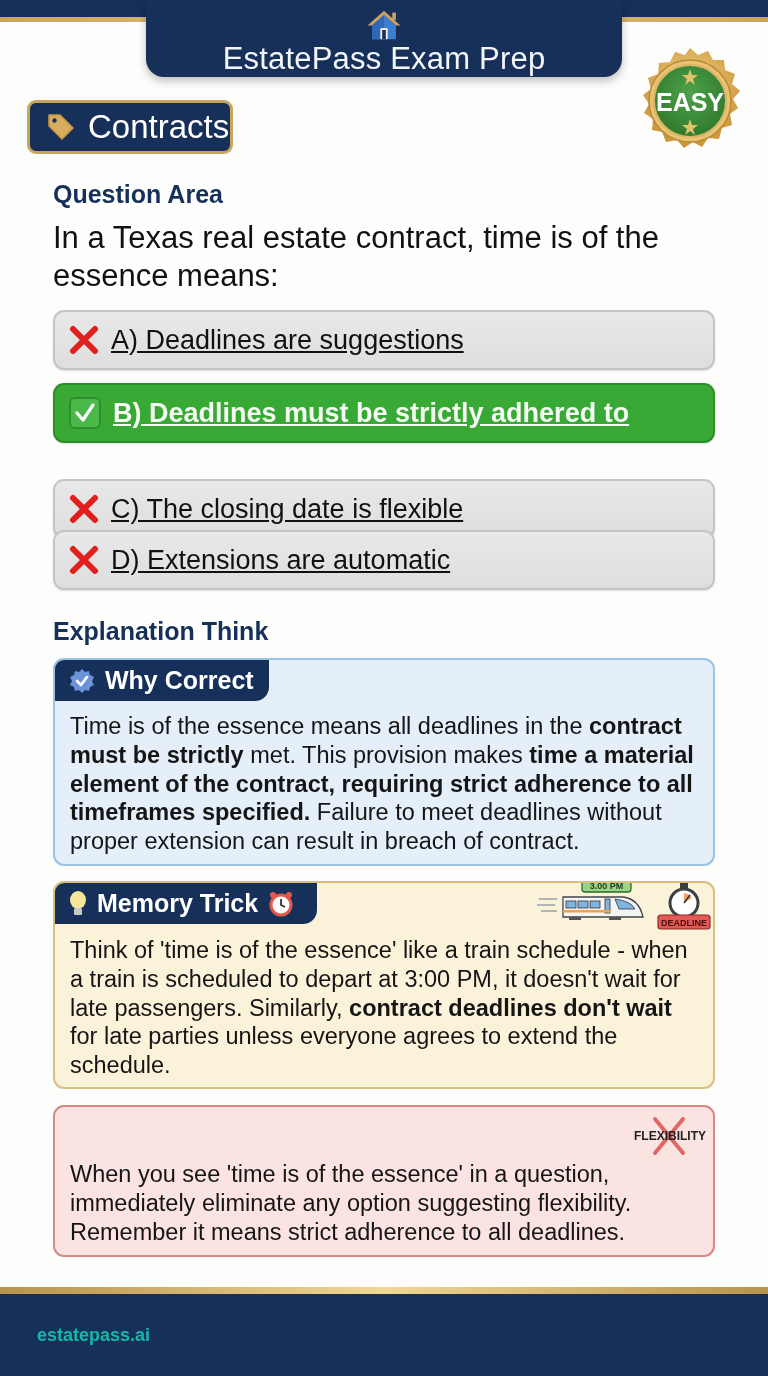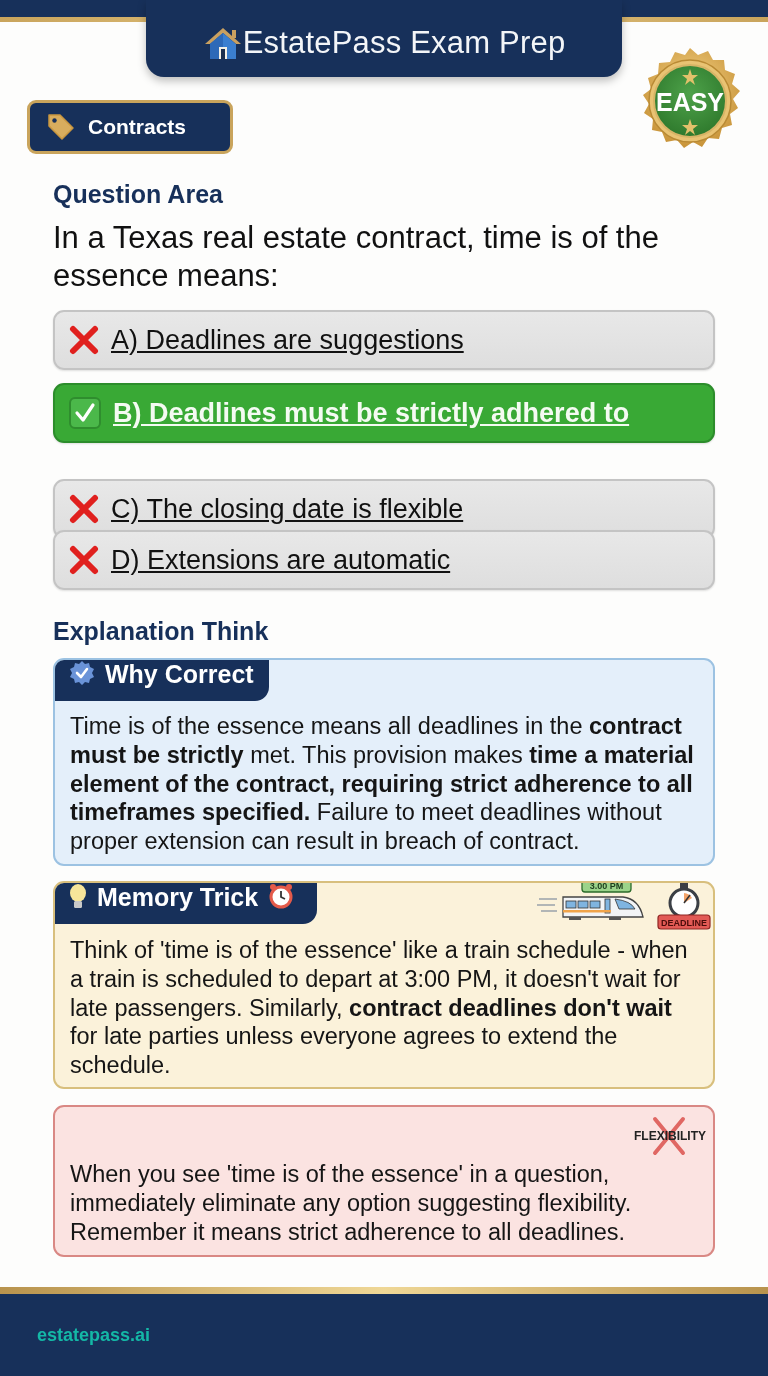--- a/index.html
+++ b/index.html
@@ -18,38 +18,39 @@
     position: absolute; left: 0; top: 17px; width: 768px; height: 5px;
     background: linear-gradient(90deg, #c9a45c, #e6c883, #c9a45c);
   }
   .header {
     position: absolute; left: 146px; top: 0; width: 476px; height: 77px;
     background: #17305a;
     border-radius: 0 0 18px 18px;
     box-shadow: 0 4px 8px rgba(0,0,0,0.25);
     display: flex; align-items: center; justify-content: center; 
     padding-top: 8px;
+    flex-direction: column;
   }
   .header .title {
     color: #f3f5f8; font-size: 31px; font-weight: 400; letter-spacing: 0.2px;
   }
   .house { width: 40px; height: 36px; display: inline-block; }
 
   .badge-easy {
     position: absolute; left: 631px; top: 46px; width: 118px; height: 118px;
   }
 
   .category {
     position: absolute; left: 27px; top: 100px; width: 206px; height: 54px;
     background: #17305a;
     border: 3px solid #c9a45c;
     border-radius: 9px;
     display: flex; align-items: center; gap: 12px; padding-left: 16px;
   }
-  .category .label { color: #fff; font-size: 21px; font-weight: 700; }
+  .category .label { color: #fff; font-size: 33px; font-weight: 400; }
   .tag-icon { width: 30px; height: 30px; }
 
   .section-title {
     position: absolute; left: 53px; color: #17305a; font-size: 25px; font-weight: 700;
   }
   .question {
     position: absolute; left: 53px; top: 219px; width: 670px;
     font-size: 31px; line-height: 38px; color: #111;
   }
 
@@ -77,21 +78,21 @@
 
   .card {
     position: absolute; left: 53px; width: 662px; border-radius: 11px;
     border: 2px solid;
     overflow: hidden;
   }
   .card .tab {
     position: absolute; left: 0; top: 0; height: 41px;
     background: #17305a;
     border-radius: 0 0 14px 0;
-    display: flex; align-items: flex-start; gap: 10px; padding: 0 14px 0 14px;
+    display: flex; align-items: center; gap: 10px; padding: 0 14px 0 14px;
     color: #fff; font-size: 25px; font-weight: 700;
   }
   .card .body {
     position: absolute; left: 15px; right: 12px;
     font-size: 23.5px; line-height: 28.8px; color: #151515;
   }
   .card .body b { font-weight: 700; }
   .card-why { top: 658px; height: 208px; background: #e4effa; border-color: #9cc2e2; }
   .card-memory { top: 881px; height: 208px; background: #fbf2da; border-color: #d8bf7d; }
   .card-tip { top: 1105px; height: 152px; background: #fbe3e1; border-color: #d98884; }

